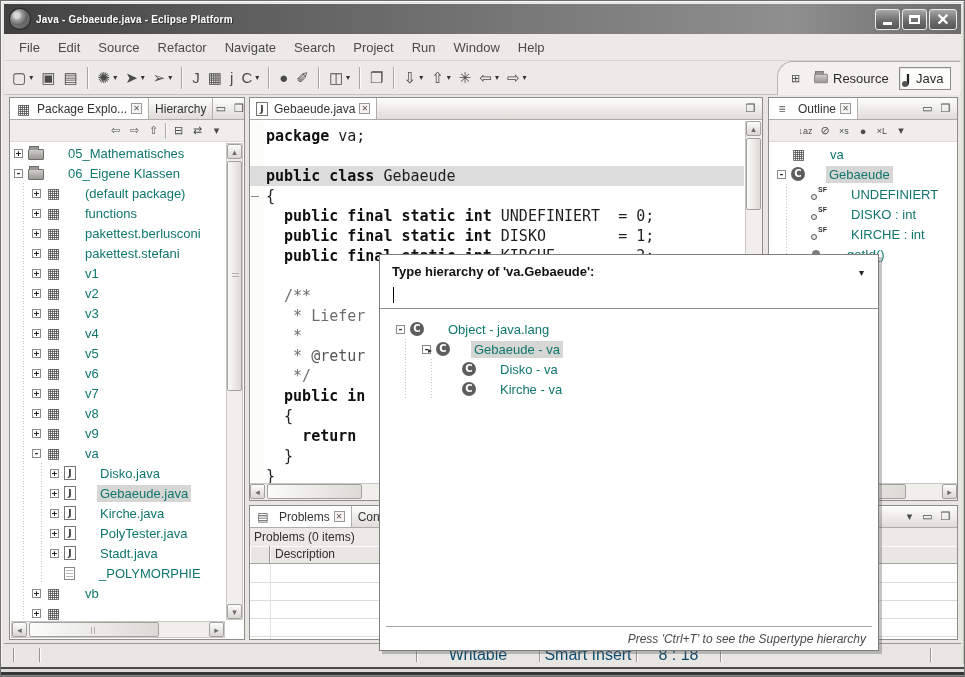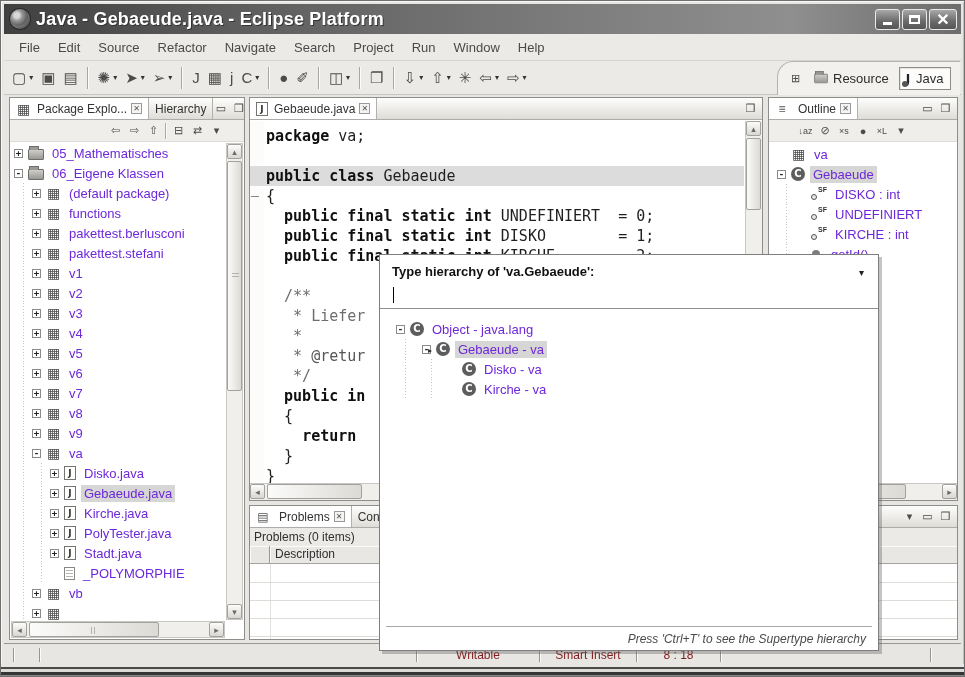--- a/index.html
+++ b/index.html
@@ -11,21 +11,21 @@
   #win::after { content: ""; position: absolute; left: 0; right: 0; bottom: 0; height: 12px;
          background: linear-gradient(#e8e6e3 0 3px, #4a4a4a 3px 5px, #dcdad7 5px 8px, #353535 8px 11px, #888 11px 12px); }
 
   
   .titlebar { position: absolute; left: 3px; right: 3px; top: 3px; height: 30px;
     background: linear-gradient(90deg, #404040, #5e5e5e 25%, #7d7d7d 60%, #8f8f8f 82%, #6d6d6d);
     display: flex; align-items: center; padding: 0 4px; }
   .app-icon { width: 20px; height: 20px; border-radius: 50%; margin: 0 6px 0 2px; flex: 0 0 auto;
     background: radial-gradient(circle at 34% 32%, #d8d8d8 0 14%, #9a9a9a 28%, #3a3a3a 72%, #161616);
     box-shadow: inset -2px -3px 0 rgba(255,255,255,.18), 0 0 0 1px #2a2a2a; }
-  .title { color: #fff; font-weight: bold; font-size: 18px; text-shadow: 1px 1px 0 #333; letter-spacing: .2px; }
+  .title { color: #fff; font-weight: bold; font-size: 10px; text-shadow: 1px 1px 0 #333; letter-spacing: .2px; }
   .winbtns { margin-left: auto; display: flex; gap: 2px; }
   .wb { width: 25px; height: 21px; border: 1px solid #e9e9e9; border-radius: 3px;
     background: linear-gradient(#a8a8a8, #6a6a6a 60%, #565656); color: #fff;
     display: flex; align-items: center; justify-content: center; font-weight: bold; font-size: 13px; }
   .wb .minbar { width: 9px; height: 3px; background: #fff; margin-top: 9px; }
   .wb .maxbox { width: 11px; height: 9px; border: 2px solid #fff; border-top-width: 3px; }
   .wb.close { width: 28px; font-size: 16px; }
 
   
   .menubar { position: absolute; left: 3px; right: 3px; top: 33px; height: 27px; background: #eceae7;
@@ -61,21 +61,21 @@
   .lsep { width: 2px; height: 16px; border-left: 1px solid #aaa8a4; border-right: 1px solid #fafaf9; }
 
   
   .tree { position: absolute; overflow: hidden; }
   .trow { display: flex; align-items: center; height: 20px; white-space: nowrap; padding-left: 4px; }
   .indent { width: 18px; height: 20px; flex: 0 0 auto;
     background: repeating-linear-gradient(#c4c4c4 0 1px, transparent 1px 3px); background-size: 1px 100%; background-position: 9px 0; background-repeat: no-repeat; }
   .exp { width: 9px; height: 9px; border: 1px solid #8a8a8a; background: #fff; font: bold 9px/7px "DejaVu Sans Mono", monospace;
     text-align: center; color: #222; margin-right: 5px; flex: 0 0 auto; }
   .exp.hidden { visibility: hidden; }
-  .tlabel { padding: 1px 3px; font-size: 13px; color: #6d28d9; }
+  .tlabel { padding: 1px 3px; font-size: 13px; color: #0f766e; margin-left: 16px; }
   .tlabel.sel { background: #d6d6d4; }
 
   
   .ic { display: inline-flex; align-items: center; justify-content: center; margin-right: 5px; flex: 0 0 auto; }
   .package-icon { width: 15px; font-size: 14px; line-height: 14px; color: #4c4c4c; }
   .folder-open-icon { width: 16px; height: 11px; background: linear-gradient(#cfcdc9, #9b9995); border: 1px solid #6f6d69; border-radius: 1px; position: relative; margin-top: 3px; }
   .folder-open-icon::before { content: ""; position: absolute; left: 0; top: -4px; width: 8px; height: 3px; background: #9b9995; border: 1px solid #6f6d69; border-bottom: none; }
   .java-file-icon { width: 12px; height: 14px; background: #fff; border: 1px solid #76746f; font: bold 9px/12px "DejaVu Sans", sans-serif; color: #333; }
   .text-file-icon { width: 11px; height: 13px; background: #fff; border: 1px solid #8a8884; position: relative; }
   .text-file-icon::before { content: ""; position: absolute; left: 1px; right: 1px; top: 2px; height: 8px;
@@ -135,21 +135,21 @@
   .th { background: #e9e7e4; border-right: 1px solid #9a9894; box-shadow: inset 1px 1px 0 #fbfbfa; font-size: 12px; color: #2f2f2f; padding: 1px 5px; }
   .th.c0 { width: 20px; }
   .th.c1 { width: 560px; }
   .tbody { position: relative; background: #fff; height: 77px; }
   .rowline { position: absolute; left: 0; right: 0; height: 1px; background: #dedcd8; }
   .colline { position: absolute; top: 0; bottom: 0; left: 20px; width: 1px; background: #e3e1dd; }
 
   
   .statusbar { position: absolute; left: 3px; right: 3px; top: 642px; height: 22px; background: #e8e6e3; border-top: 1px solid #999792; }
   .tick { position: absolute; top: 4px; height: 14px; width: 2px; border-left: 1px solid #979591; border-right: 1px solid #fbfbfa; }
-  .scell { position: absolute; top: 0; height: 22px; display: flex; align-items: center; justify-content: center; font-size: 12px; color: #7f1d1d; }
+  .scell { position: absolute; top: 0; height: 22px; display: flex; align-items: center; justify-content: center; font-size: 16px; color: #0c4a6e; }
 
   
   #popup { position: absolute; left: 378px; top: 253px; width: 500px; height: 397px; background: #fff;
     border: 1px solid #7e7e7e; box-shadow: 3px 3px 0 rgba(90,90,90,.35); z-index: 50; }
   .popup-title { padding: 9px 12px 4px; font-weight: bold; font-size: 13px; color: #111; }
   .popup-dd { position: absolute; right: 14px; top: 12px; font-size: 10px; color: #222; }
   .popup-input { position: relative; height: 26px; border-bottom: 1px solid #8f8f8f; margin: 0; }
   .caret { position: absolute; left: 13px; top: 4px; width: 1px; height: 16px; background: #000; animation: blink 1s steps(1) infinite; }
   @keyframes blink { 50% { opacity: 0; } }
   #popup .tree { position: static; padding: 10px 0 0 12px; }
@@ -547,30 +547,30 @@
           <span class="ic class-icon">C</span>
           <span class="tlabel sel">Gebaeude</span>
         </div>
         <div class="trow">
           <span class="indent"></span>
           <span class="exp hidden"></span>
           <span class="ic field-icon">
             <span class="fdot"></span>
             <span class="fsf">SF</span>
           </span>
-          <span class="tlabel">DISKO : int</span>
+          <span class="tlabel">UNDEFINIERT</span>
         </div>
         <div class="trow">
           <span class="indent"></span>
           <span class="exp hidden"></span>
           <span class="ic field-icon">
             <span class="fdot"></span>
             <span class="fsf">SF</span>
           </span>
-          <span class="tlabel">UNDEFINIERT</span>
+          <span class="tlabel">DISKO : int</span>
         </div>
         <div class="trow">
           <span class="indent"></span>
           <span class="exp hidden"></span>
           <span class="ic field-icon">
             <span class="fdot"></span>
             <span class="fsf">SF</span>
           </span>
           <span class="tlabel">KIRCHE : int</span>
         </div>

